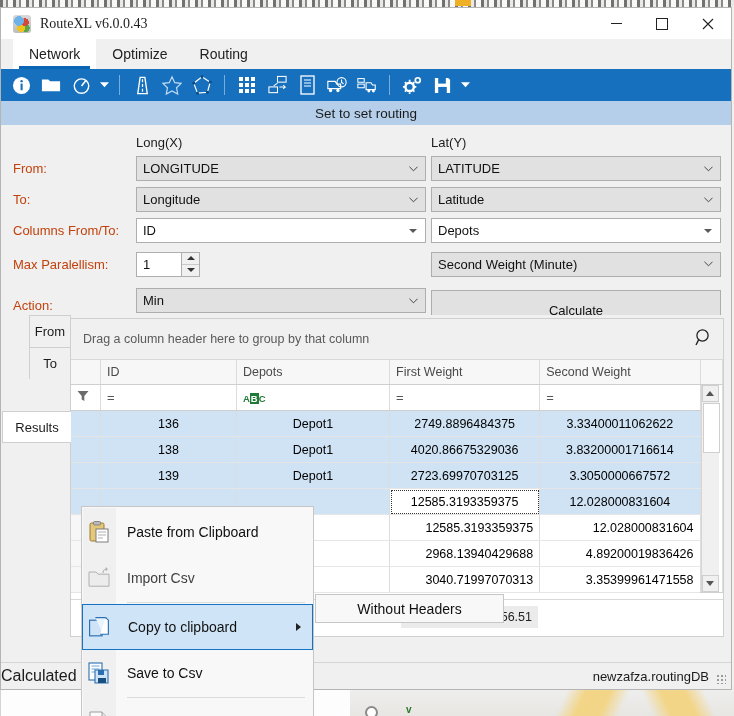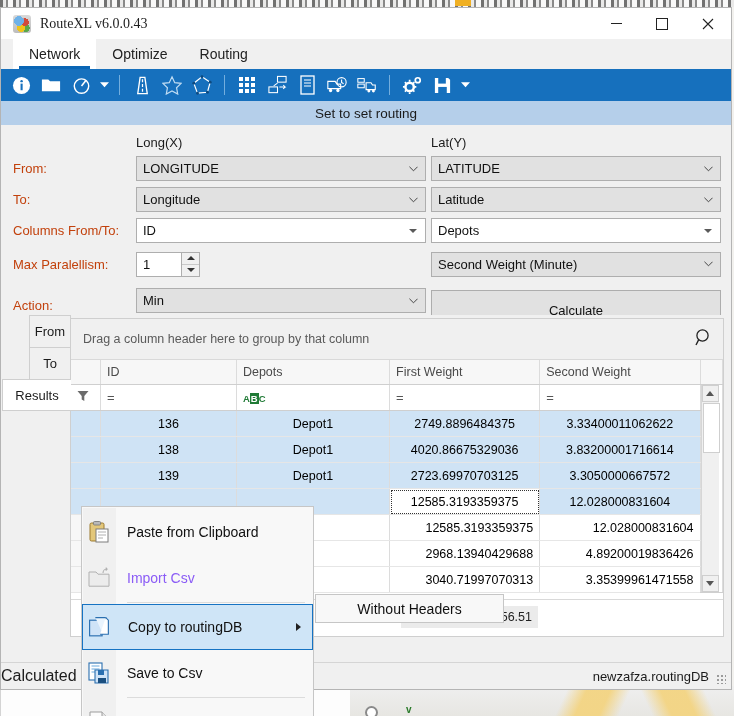--- a/index.html
+++ b/index.html
@@ -180,21 +180,21 @@
   }
   .vtab {
     height:32px; box-sizing:border-box;
     margin-left:28px; width:auto;
     background:#f0f0f0; border:1px solid #cfcfcf; border-bottom:none;
     display:flex; align-items:center; justify-content:center;
     font-size:13px; color:#1b1b1b;
   }
   .vtab.sel {
     background:#ffffff; margin-left:1px; border:1px solid #cfcfcf;
-    border-right:none; position:relative; z-index:3;
+    border-right:none; position:relative; z-index:3;margin-top:32px;
   }
   .gridwrap {
     position:absolute; left:69px; right:7px; top:3px; bottom:26px;
     border:1px solid #cfcfcf; background:#ffffff; box-sizing:border-box;
     overflow:hidden;
   }
   .groupbar {
     height:40px; background:#f0f0f0; border-bottom:1px solid #d9d9d9;
     display:flex; align-items:center; padding-left:12px;
     font-size:12.5px; color:#5a5a5a; position:relative;
@@ -286,21 +286,21 @@
   }
   .ctx-gutter {
     position:absolute; left:1px; top:1px; bottom:1px; width:33px; background:#f0f0f0;
   }
   .ctxitem {
     position:relative; height:46px; display:flex; align-items:center;
     font-size:14px; color:#111; z-index:2;
   }
   .ctxitem .ico { width:33px; flex:none; display:flex; align-items:center; justify-content:center; }
   .ctxitem .lbl { padding-left:12px; }
-  .ctxitem.disabled .lbl { color:#8b5cf6;text-align:right; }
+  .ctxitem.disabled .lbl { color:#404040;text-align:right; }
   .ctxitem.hl {
     background:#cfe5f7; border:1px solid #1673c3; box-sizing:border-box;
   }
   .ctxitem.hl .ico { }
   .ctx-sub-arrow {
     position:absolute; right:11px; top:50%; transform:translateY(-50%);
     width:0;height:0;border-top:4px solid transparent;border-bottom:4px solid transparent;border-left:5px solid #222;
   }
   .ctx-sep { height:1px; background:#dcdcdc; margin:1px 8px 1px 45px; }
 
@@ -750,21 +750,21 @@
   <div class="ctx-sep"></div>
 
   <div class="ctxitem hl">
     <span class="ico">
       <svg width="25" height="25" viewBox="0 0 24 24">
         <rect x="2.5" y="5" width="12" height="15" fill="#cfe3f7" stroke="#2a6fb0" stroke-width="1.1"></rect>
         <path d="M8 2.5 h10 v14 h-3.5" fill="#eaf4fd" stroke="#2a6fb0" stroke-width="1.1"></path>
         <path d="M18 2.5 l2.5 2.5 v13.5 h-8" fill="#fff" stroke="#2a6fb0" stroke-width="1.1"></path>
       </svg>
     </span>
-    <span class="lbl">Copy to routingDB</span>
+    <span class="lbl">Copy to clipboard</span>
     <span class="ctx-sub-arrow"></span>
   </div>
 
   <div class="ctxitem">
     <span class="ico">
       <svg width="24" height="24" viewBox="0 0 24 24">
         <rect x="2" y="2" width="13" height="17" fill="#fff" stroke="#2a6fb0" stroke-width="1.1"></rect>
         <path d="M4.5 5 h8 M4.5 8 h8 M4.5 11 h6" stroke="#6aa9dd" stroke-width="1.2"></path>
         <path d="M8 9 h13 v13 H8 Z" fill="#cfe3f7" stroke="#2a6fb0" stroke-width="1.1"></path>
         <rect x="11" y="9" width="6" height="5" fill="#2a6fb0"></rect>

